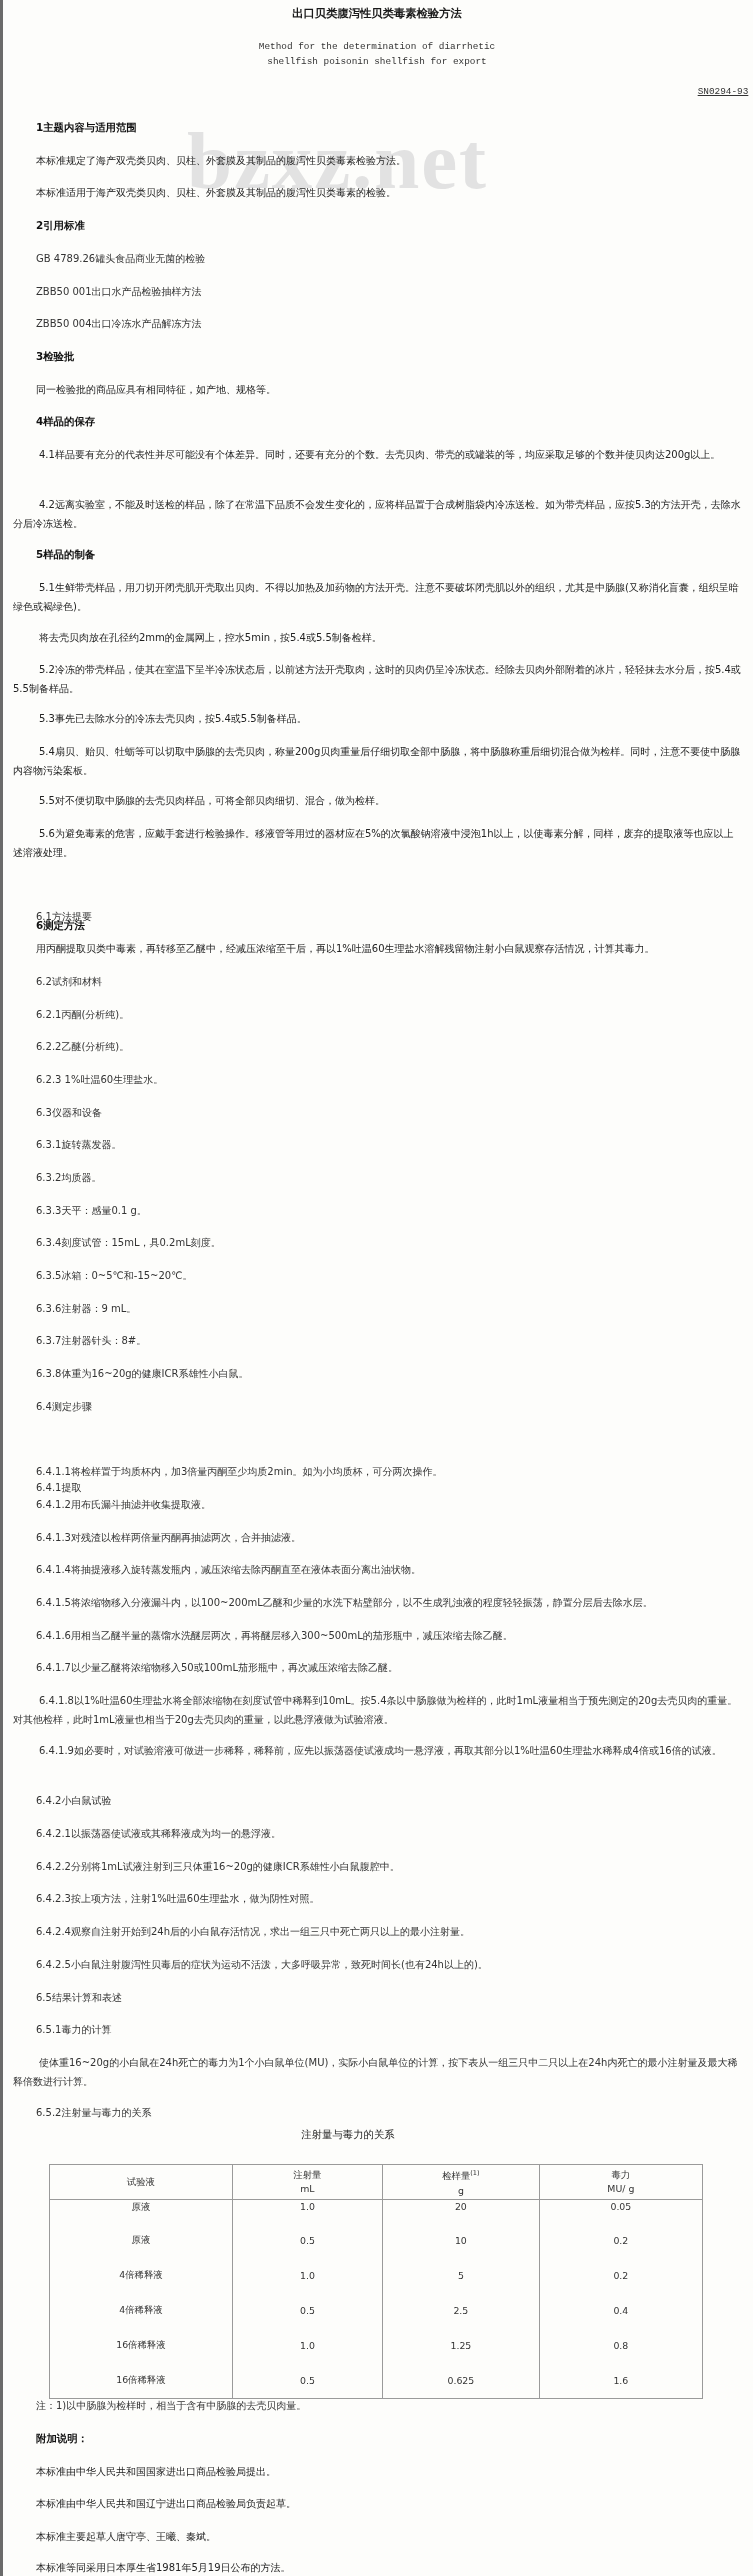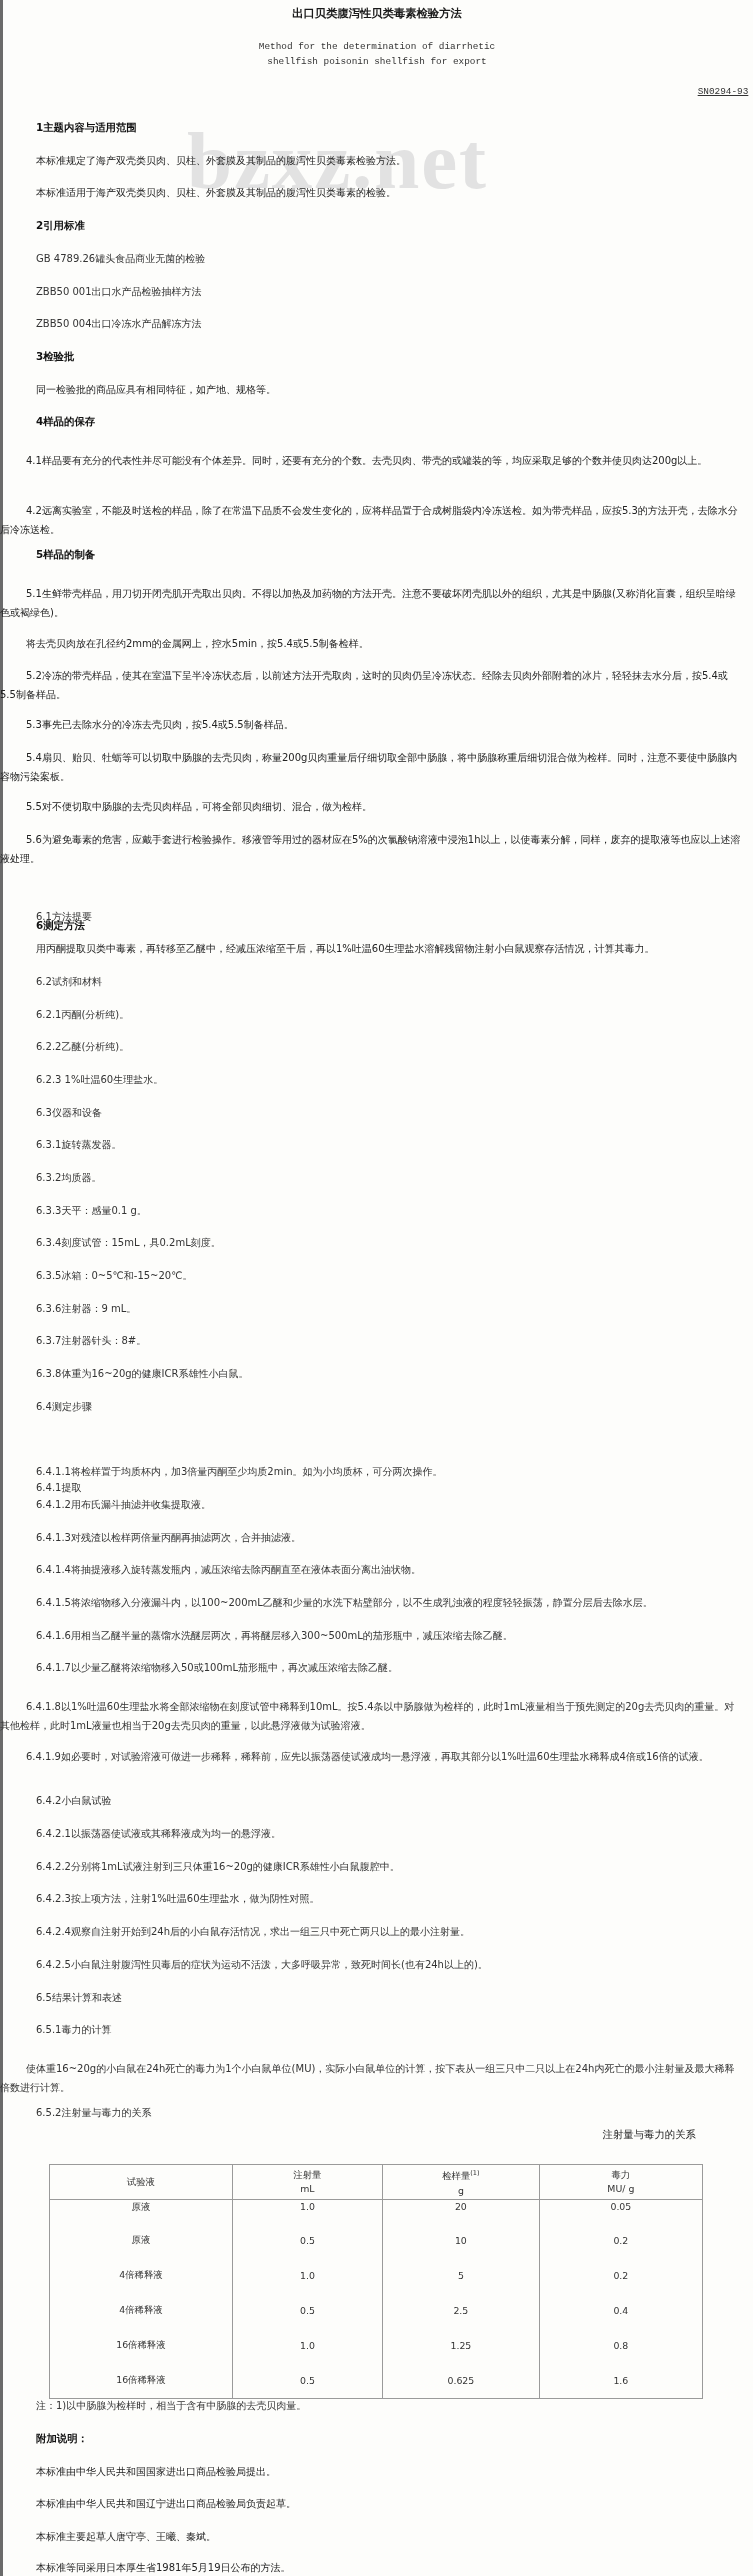--- a/index.html
+++ b/index.html
@@ -26,24 +26,24 @@
     font-family:"Liberation Mono", monospace; font-size:9.4px; color:#333;
   }
   .code {
     position:absolute; right:5.7px; top:86px;
     font-family:"Liberation Mono", monospace; font-size:9.4px; color:#333;text-decoration:underline;
   }
   .p {
     position:absolute; left:36px; right:11.3px;
     font-size:10px; line-height:19px; color:#222;
   }
-  .p.indent { left:0; text-indent:26px;margin-top:6px; }
+  .p.indent { left:13px; text-indent:26px; }
   .h { font-weight:bold; font-size:10.4px; color:#111; }
   .small { color:#333; }
-  .table-title { position:absolute; left:0; width:696px; text-align:right; font-size:10.4px; top:2128px; }
+  .table-title { position:absolute; left:0; width:696px; text-align:center; font-size:10.4px; top:2128px; }
   table.tox {
     position:absolute; left:49px; top:2164px; width:654px;
     border-collapse:collapse; font-size:9.4px; color:#333;
     border:1.9px solid #9a9a9a;
   }
   table.tox th, table.tox td {
     border-left:0.9px solid #9a9a9a; border-right:0.9px solid #9a9a9a;
     text-align:center; font-weight:normal;
   }
   table.tox thead th { border-bottom:1.9px solid #9a9a9a; height:32px; line-height:14px; }

